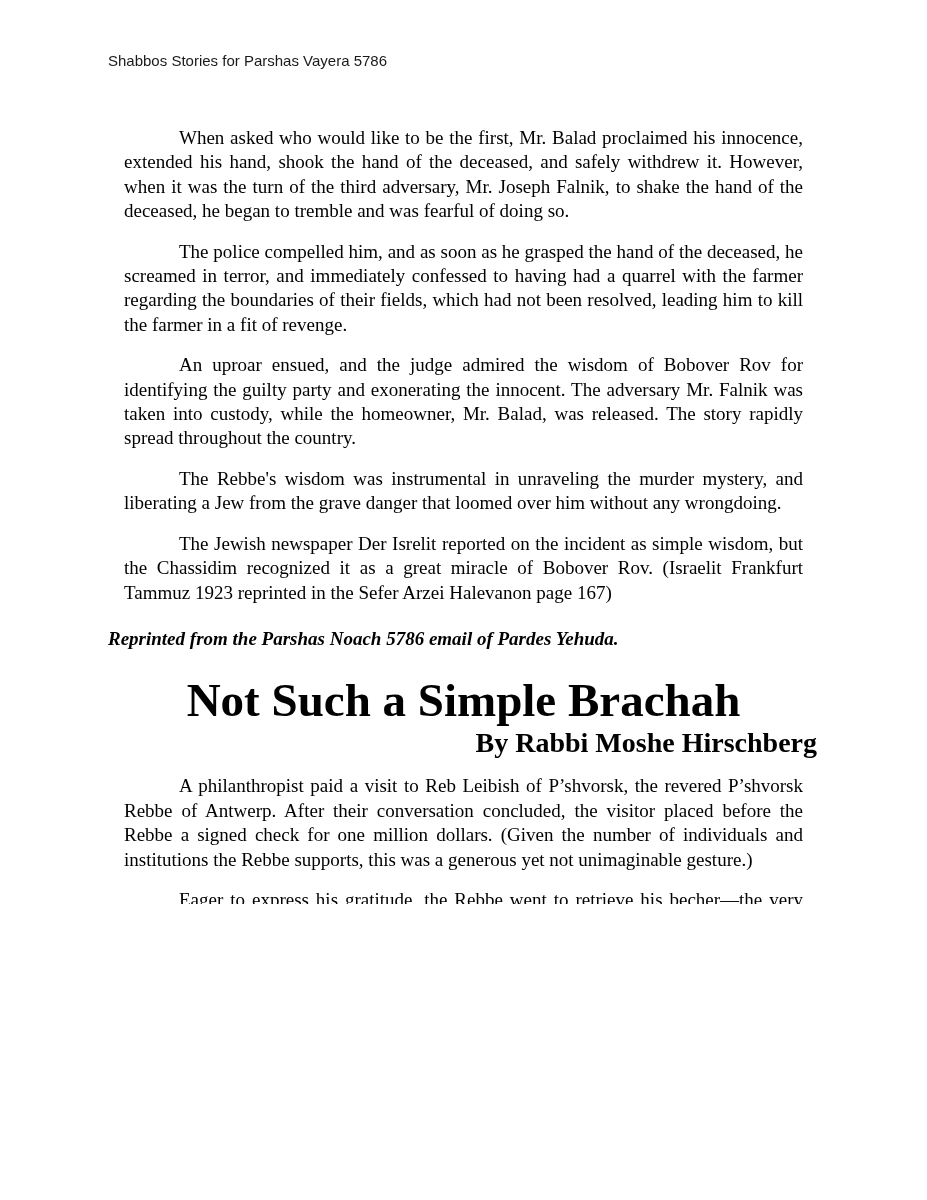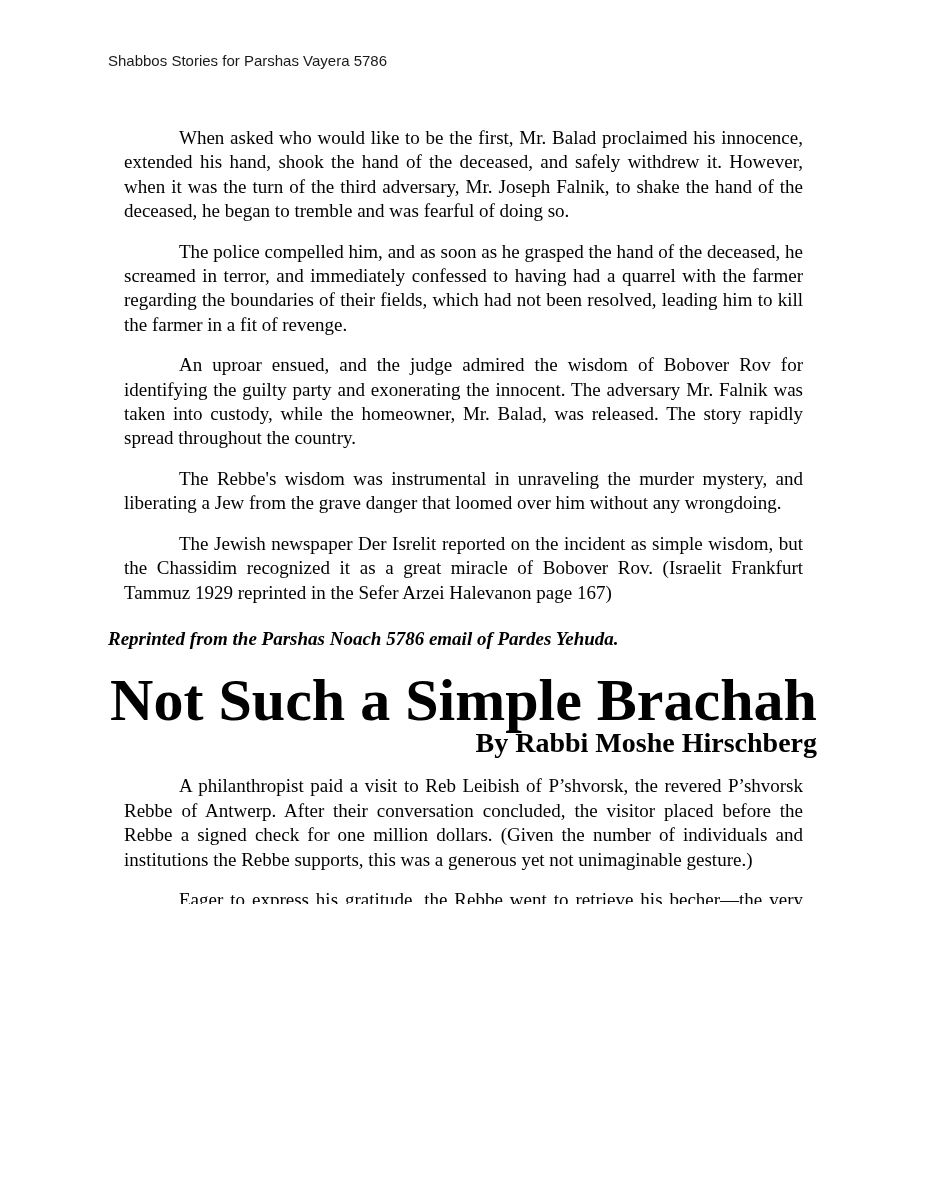--- a/index.html
+++ b/index.html
@@ -42,21 +42,21 @@
   }
   .content p.reprint-note {
     margin: 22px 0 0 0;
     font-style: italic;
     text-align: left;
     text-indent: 0;
     font-weight: bold;
   }
   .section-title {
     margin: 23px 0 0 0;
-    font-size: 60px;
+    font-size: 47px;
     line-height: 52px;
     font-weight: bold;
     text-align: center;
     letter-spacing: 0px;
   }
   .section-byline {
     margin: 2px;
     font-size: 28px;
     line-height: 30px;
     font-weight: bold;
@@ -96,21 +96,21 @@
 <div class="page">
 
   <div class="doc-header">Shabbos Stories for Parshas Vayera 5786</div>
 
   <div class="content">
 
     <p class="body-para">When asked who would like to be the first, Mr. Balad proclaimed his innocence, extended his hand, shook the hand of the deceased, and safely withdrew it. However, when it was the turn of the third adversary, Mr. Joseph Falnik, to shake the hand of the deceased, he began to tremble and was fearful of doing so.</p>
     <p class="body-para">The police compelled him, and as soon as he grasped the hand of the deceased, he screamed in terror, and immediately confessed to having had a quarrel with the farmer regarding the boundaries of their fields, which had not been resolved, leading him to kill the farmer in a fit of revenge.</p>
     <p class="body-para">An uproar ensued, and the judge admired the wisdom of Bobover Rov for identifying the guilty party and exonerating the innocent. The adversary Mr. Falnik was taken into custody, while the homeowner, Mr. Balad, was released. The story rapidly spread throughout the country.</p>
     <p class="body-para">The Rebbe's wisdom was instrumental in unraveling the murder mystery, and liberating a Jew from the grave danger that loomed over him without any wrongdoing.</p>
-    <p class="body-para">The Jewish newspaper Der Isrelit reported on the incident as simple wisdom, but the Chassidim recognized it as a great miracle of Bobover Rov. (Israelit Frankfurt Tammuz 1929 reprinted in the Sefer Arzei Halevanon page 167)</p>
+    <p class="body-para">The Jewish newspaper Der Isrelit reported on the incident as simple wisdom, but the Chassidim recognized it as a great miracle of Bobover Rov. (Israelit Frankfurt Tammuz 1923 reprinted in the Sefer Arzei Halevanon page 167)</p>
 
     <p class="reprint-note">Reprinted from the Parshas Noach 5786 email of Pardes Yehuda.</p>
 
     <h1 class="section-title">Not Such a Simple Brachah</h1>
     <h2 class="section-byline">By Rabbi Moshe Hirschberg</h2>
 
     <p class="body-para">A philanthropist paid a visit to Reb Leibish of P’shvorsk, the revered P’shvorsk Rebbe of Antwerp. After their conversation concluded, the visitor placed before the Rebbe a signed check for one million dollars. (Given the number of individuals and institutions the Rebbe supports, this was a generous yet not unimaginable gesture.)</p>
     <p class="body-para">Eager to express his gratitude, the Rebbe went to retrieve his becher—the very cup from which he had made Kiddush for over forty years—and presented it to the donor. This was not merely a gift; it was a deeply personal statement of appreciation. But the philanthropist, after recognizing its profound significance, respectfully declined the offer.</p>
     <p class="body-para">“What, then, can I offer you to express my gift hakaras ha’tov?” the Rebbe asked.</p>
 

